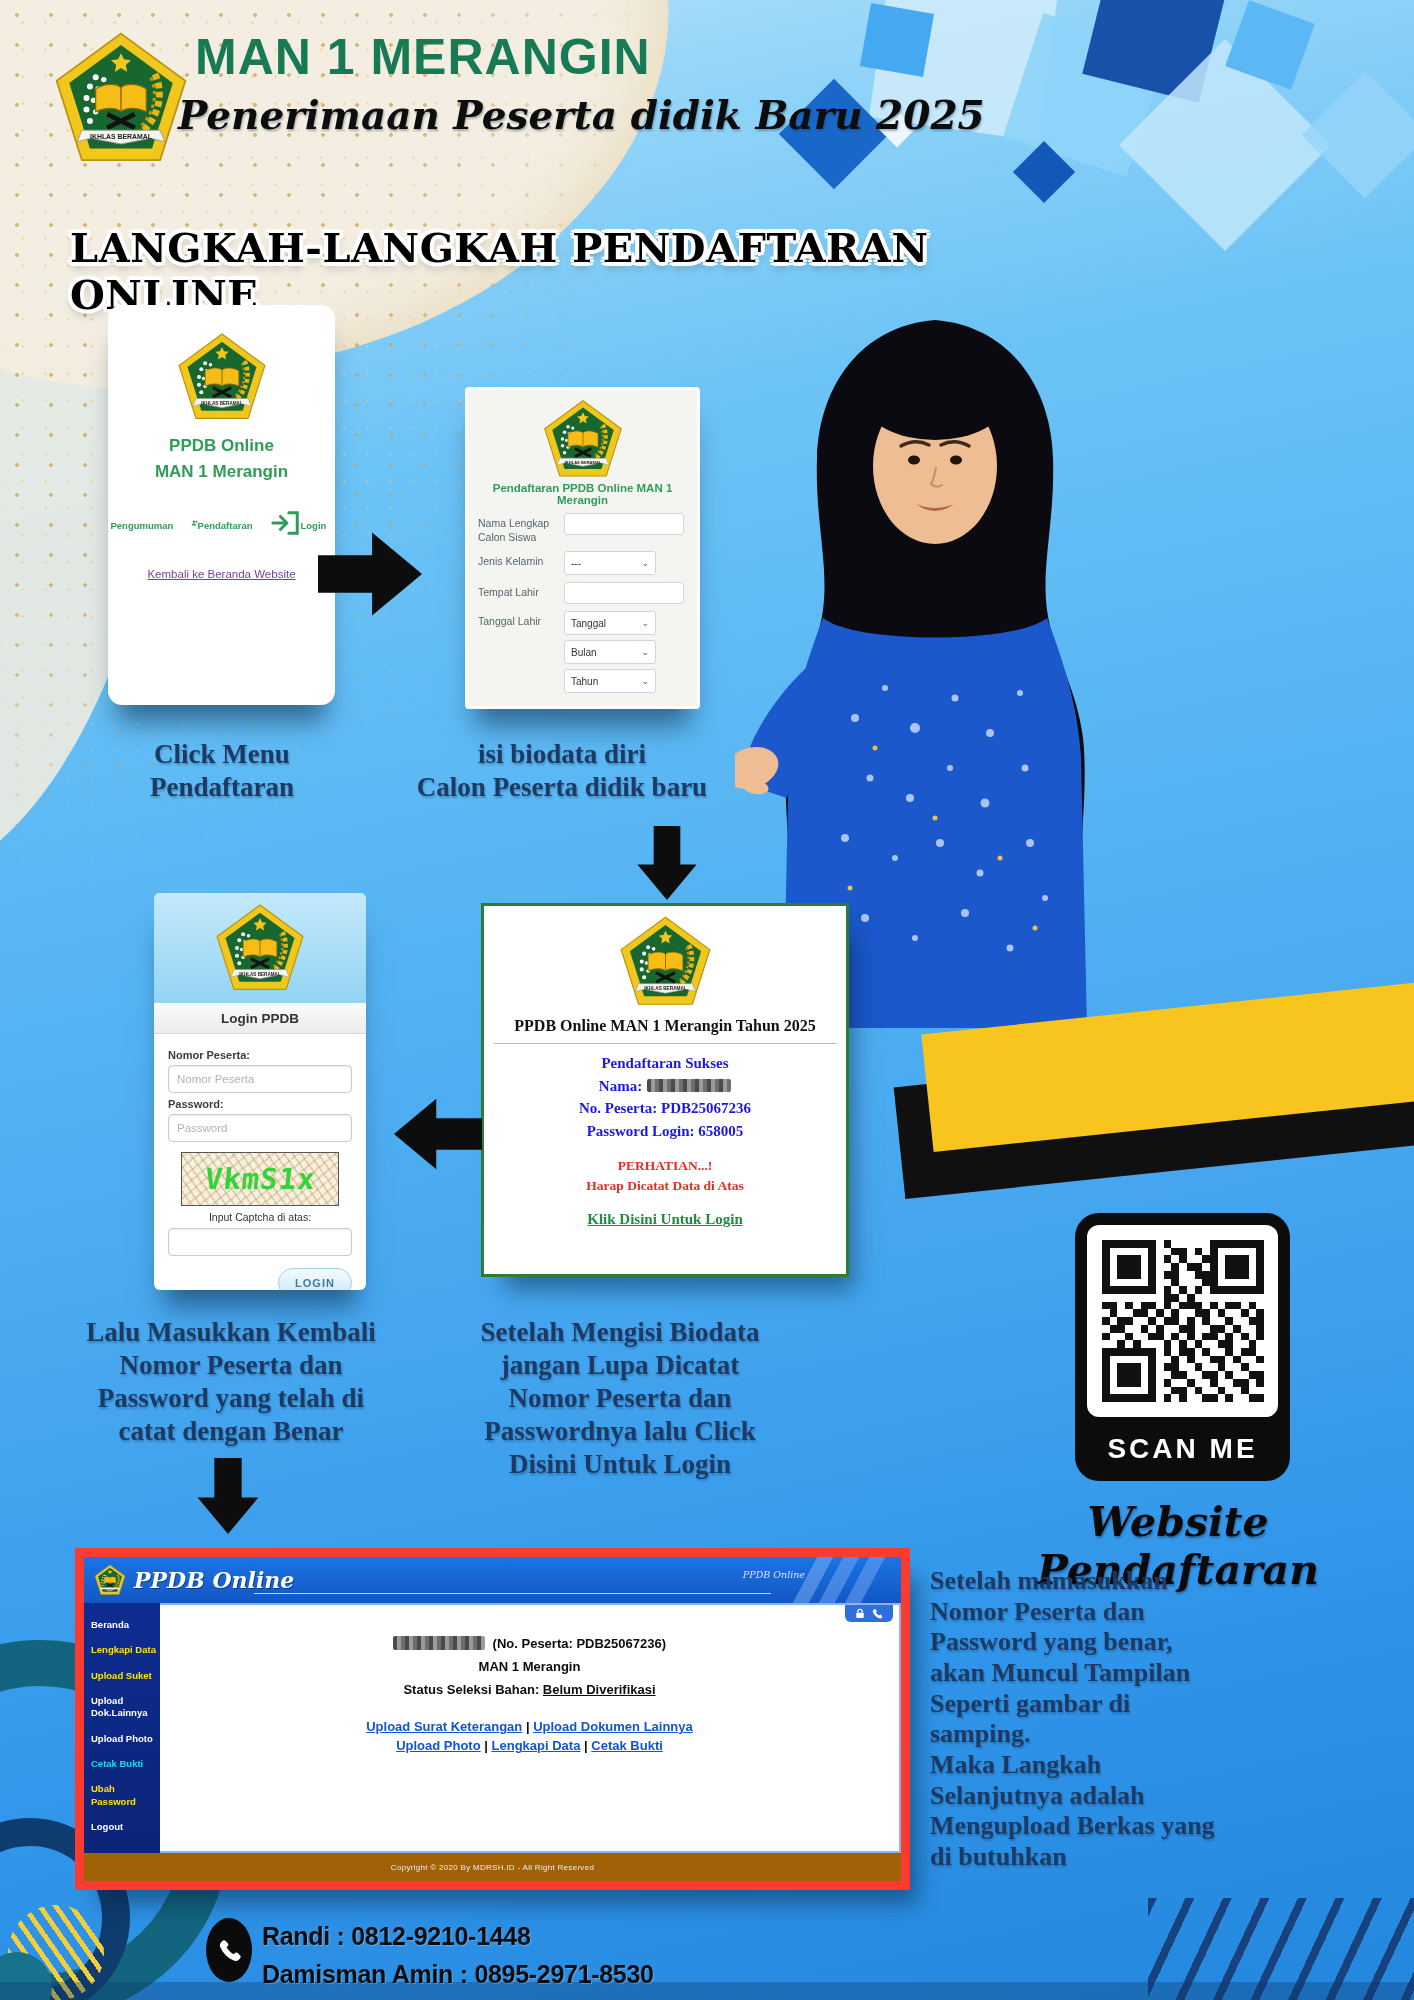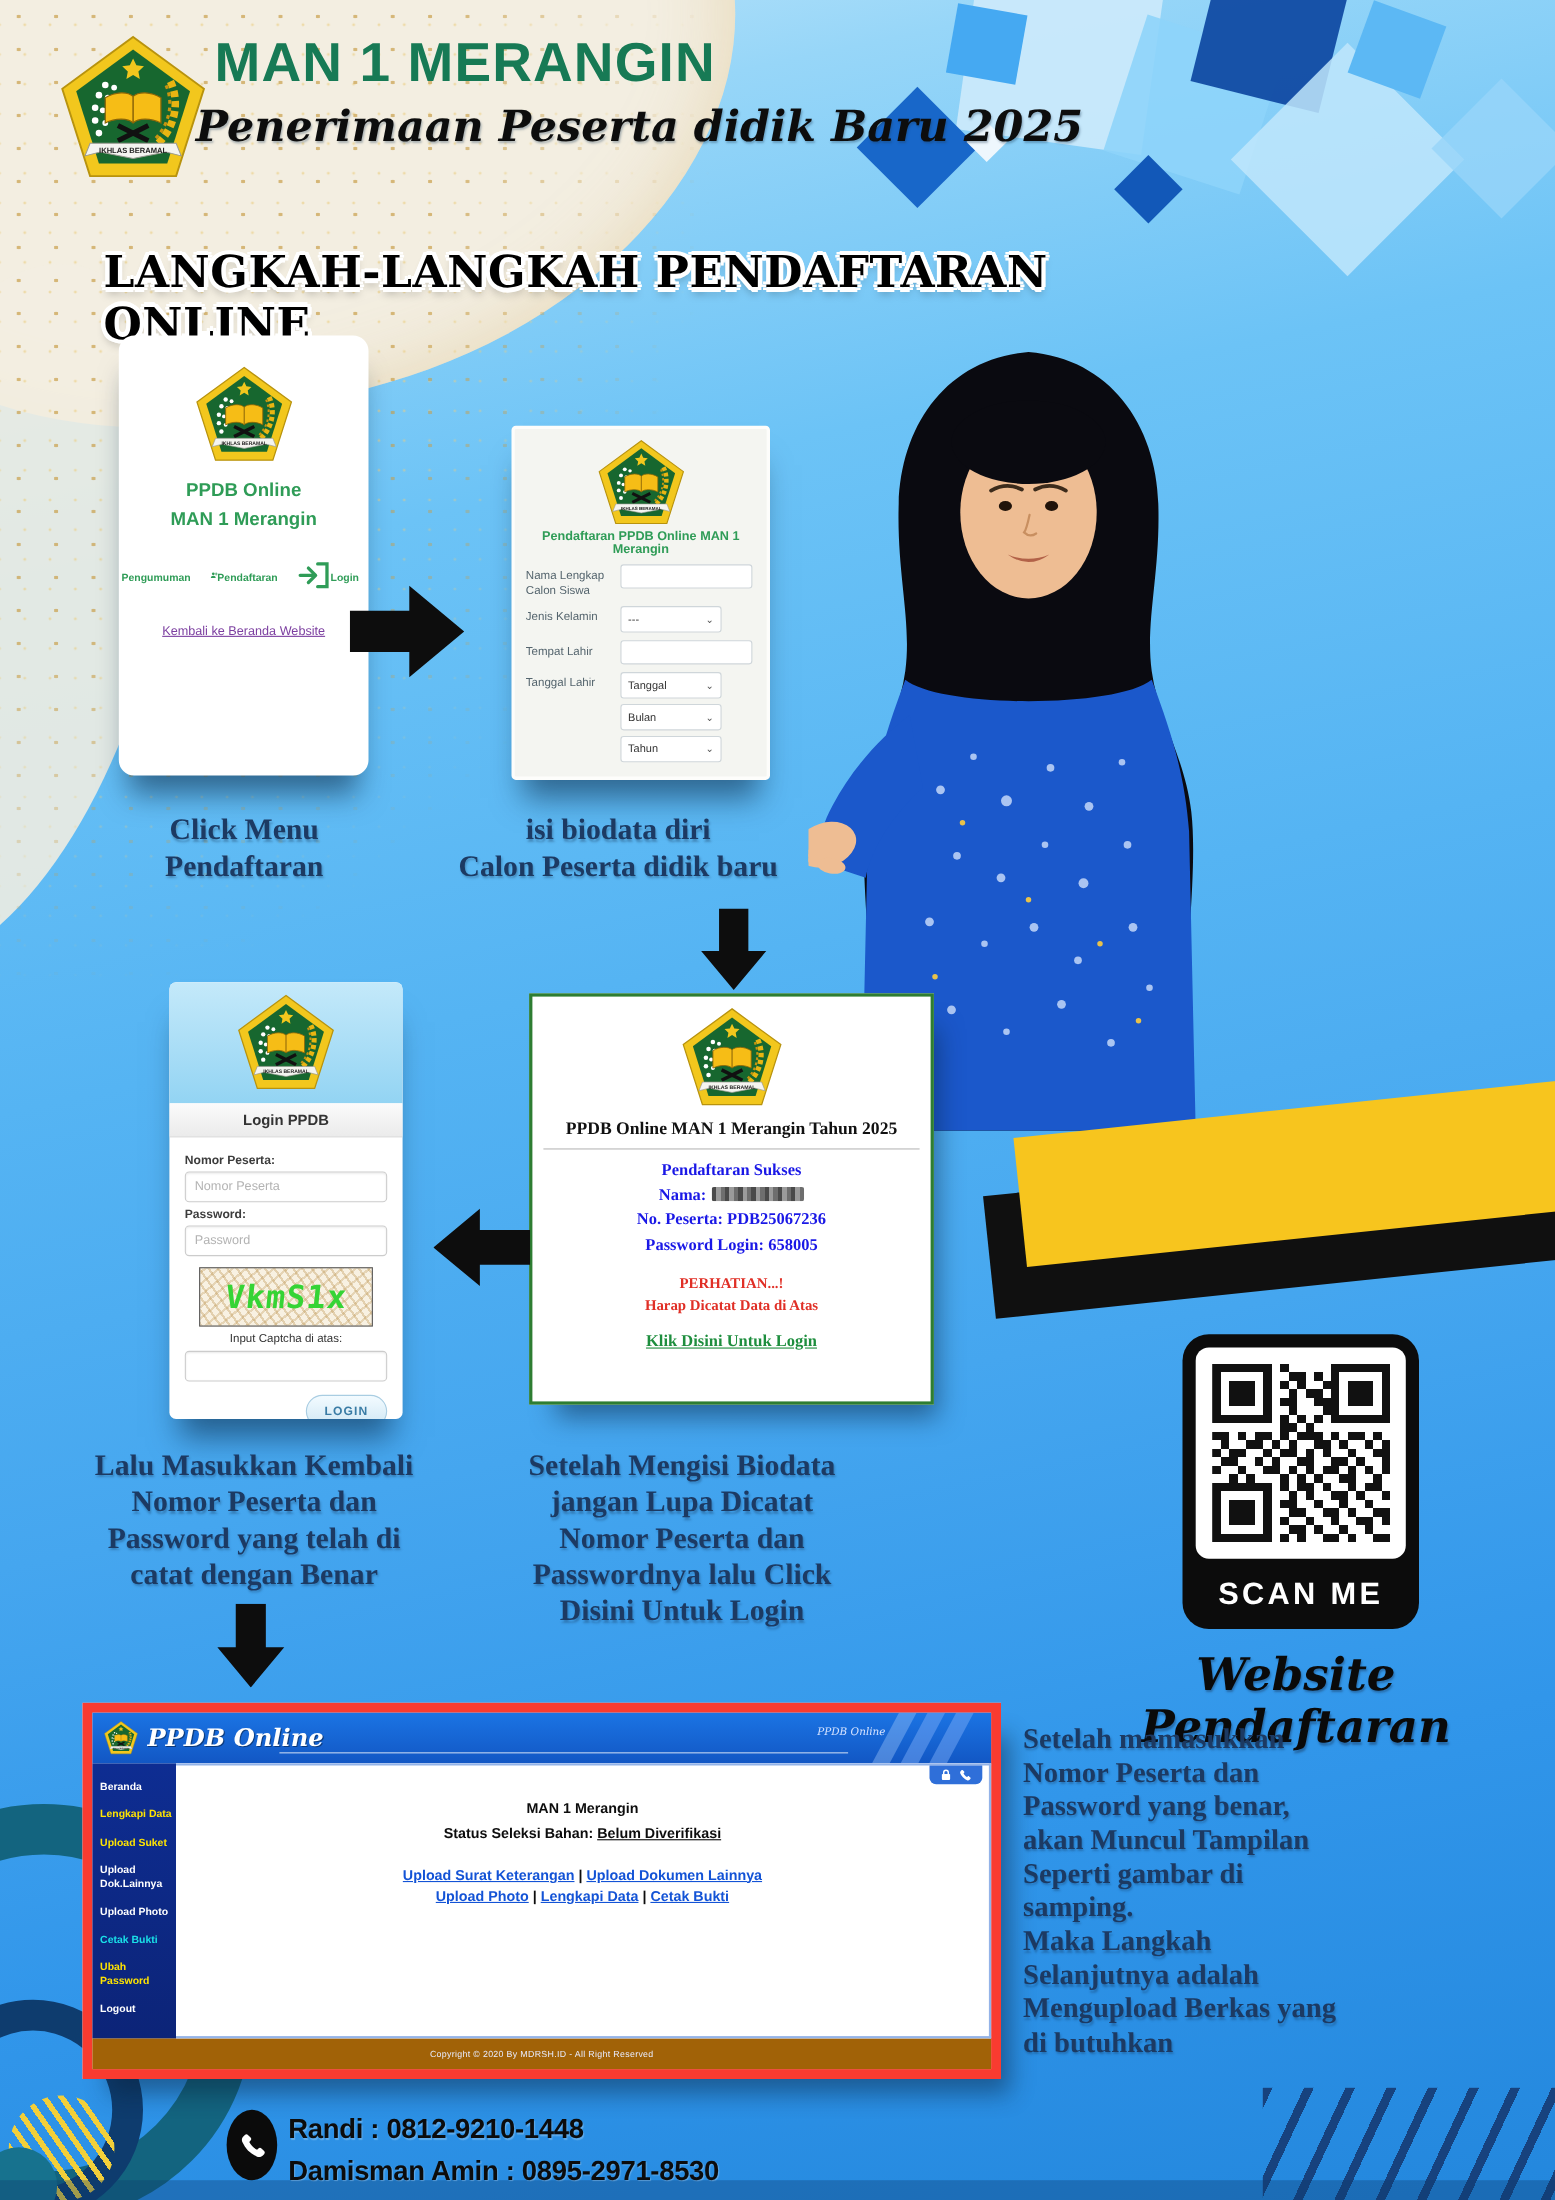--- a/index.html
+++ b/index.html
@@ -20,21 +20,21 @@
   .hatch-circle{left:8px;top:1905px;width:96px;height:96px;border-radius:50%;
     background:repeating-linear-gradient(55deg,#f2cf3a 0 5px,rgba(0,0,0,0) 5px 13px);}
   .slashes{left:1148px;top:1898px;width:290px;height:112px;
     background:repeating-linear-gradient(115deg,#17427e 0 8px,transparent 8px 34px);}
   .bottom-band{left:0;top:1982px;width:1414px;height:18px;background:rgba(12,58,108,.35);}
   
   .logo-main{left:52px;top:14px;width:138px;height:168px;}
   .school-title{left:195px;top:28px;font-weight:800;font-size:50px;letter-spacing:1px;color:#177a55;}
   .script{font-family:"DejaVu Serif",serif;font-style:italic;font-weight:700;}
   .subtitle{left:178px;top:92px;font-size:39px;color:#0d0d0d;text-shadow:1px 2px 2px rgba(30,60,90,.35);}
-  .section-title{left:94px;top:224px;width:900px;font-family:"DejaVu Serif",serif;font-weight:700;font-size:40px;color:#000;letter-spacing:0.5px;
+  .section-title{left:70px;top:224px;width:900px;font-family:"DejaVu Serif",serif;font-weight:700;font-size:40px;color:#000;letter-spacing:0.5px;
     text-shadow:-3px -3px 0 #fff,3px -3px 0 #fff,-3px 3px 0 #fff,3px 3px 0 #fff,0 -4px 0 #fff,0 4px 0 #fff,-4px 0 0 #fff,4px 0 0 #fff,0 6px 8px rgba(0,0,0,.25);}
   
   .card{position:absolute;background:#fff;box-shadow:0 26px 26px -10px rgba(8,34,62,.55);}
   
   .card1{left:108px;top:305px;width:227px;height:400px;border-radius:14px;display:flex;flex-direction:column;align-items:center;}
   .card1 .applogo{margin-top:26px;}
   .apptitle{color:#2f9c57;font-weight:700;font-size:17px;line-height:1.55;text-align:center;margin-top:10px;}
   .menu-row{display:flex;gap:18px;margin-top:22px;}
   .menu-item{display:flex;flex-direction:row;align-items:center;width:62px;cursor:pointer;}
   .menu-item .lbl{color:#2f9c57;font-weight:700;font-size:9.5px;margin-top:6px;white-space:nowrap;}
@@ -458,20 +458,21 @@
         <div class="mini-tab">
           <svg width="10" height="11" viewBox="0 0 12 13">
             <rect x="1.5" y="5.5" width="9" height="6.5" rx="1" fill="#fff"></rect>
             <path d="M3.5 5.5 V4 a2.5 2.5 0 0 1 5 0 V5.5" stroke="#fff" stroke-width="1.6" fill="none"></path>
           </svg>
           <svg width="12" height="11" viewBox="0 0 26 24">
             <path d="M6.6,2.8 C7.4,2 8.7,2 9.4,2.8 L11.8,5.2 C12.6,6 12.6,7.2 11.8,8 L10.6,9.2 C12,12 14.9,14.9 17.7,16.3 L18.9,15.1 C19.7,14.3 20.9,14.3 21.7,15.1 L24.1,17.5 C24.9,18.2 24.9,19.5 24.1,20.3 L22.7,21.7 C21.4,23 19.4,23.4 17.7,22.6 C11.5,19.8 7.1,15.4 4.3,9.2 C3.5,7.5 3.9,5.5 5.2,4.2 Z" fill="#fff"></path>
           </svg>
         </div>
         <div class="welcome">
+          <div><span class="censor2"></span><span> (No. Peserta: PDB25067236)</span></div>
           <div>MAN 1 Merangin</div>
           <div><span>Status Seleksi Bahan: </span><span class="ustatus">Belum Diverifikasi</span></div>
         </div>
         <div class="links-line" style="margin-top:18px">
           <span class="lk">Upload Surat Keterangan</span>
           <span>|</span>
           <span class="lk">Upload Dokumen Lainnya</span>
         </div>
         <div class="links-line">
           <span class="lk">Upload Photo</span>

